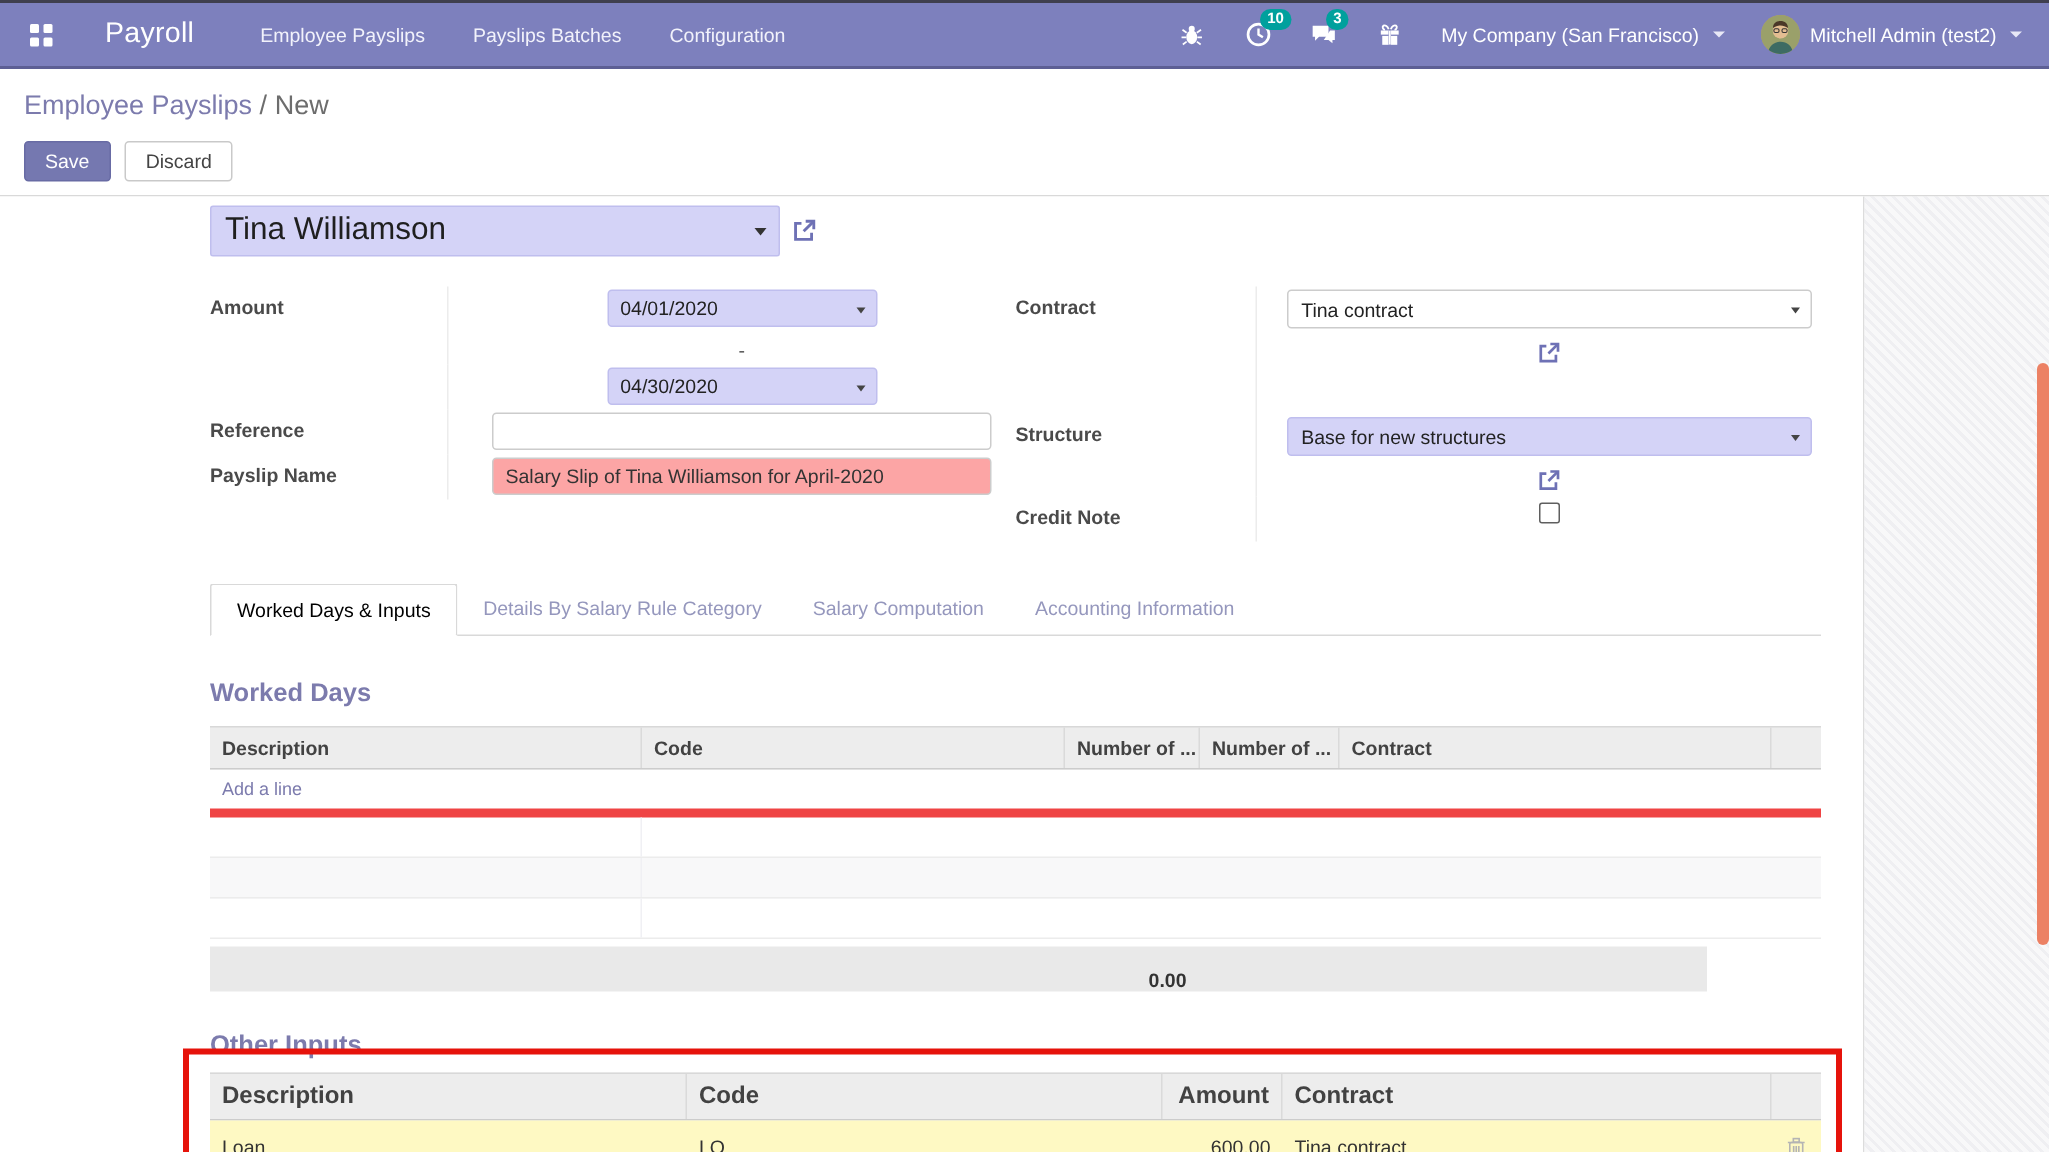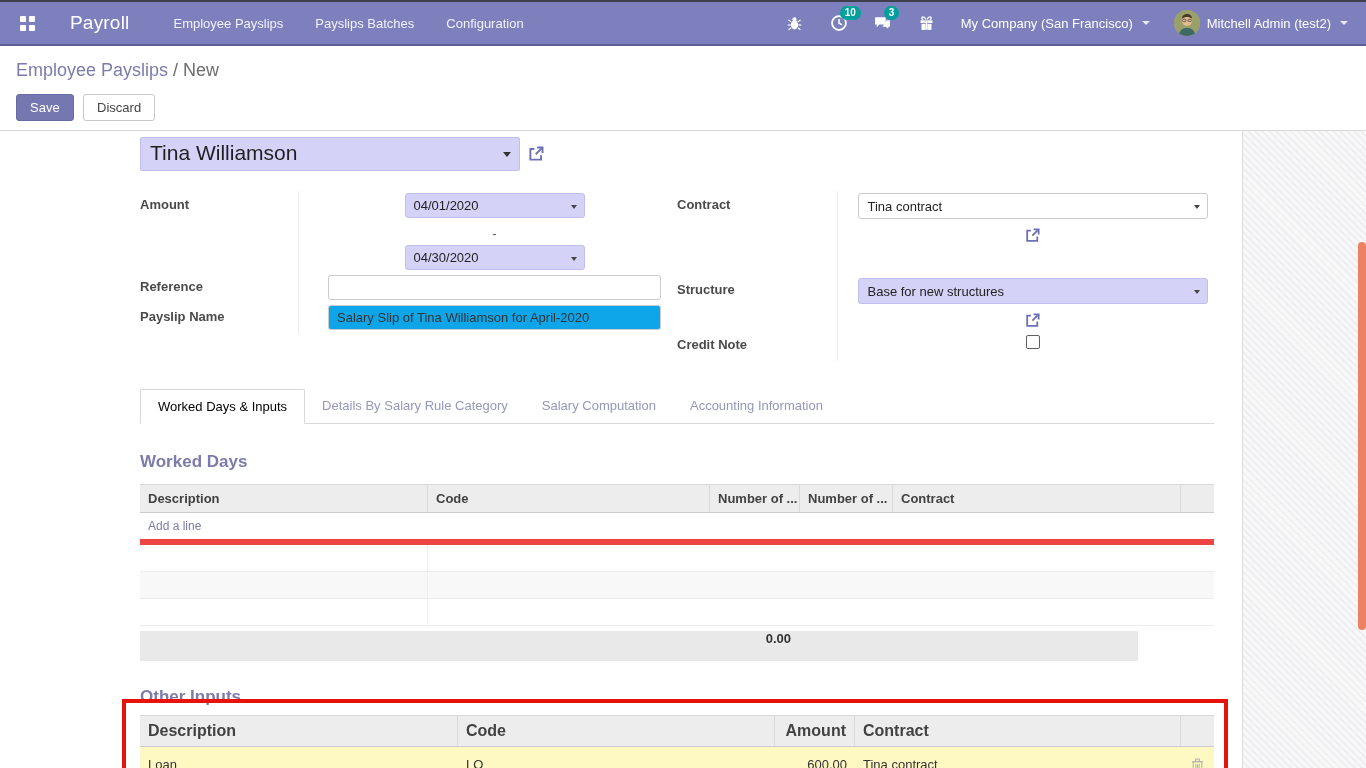--- a/index.html
+++ b/index.html
@@ -55,21 +55,21 @@
   .form-groups { display:flex; margin-top:20px; width:1074px; }
   .group { width:537px; display:grid; grid-template-columns:158px 379px; align-content:start; }
   .group.right { grid-template-columns:160px 377px; }
   .o-label { font-weight:bold; font-size:13px; color:#4a4a4a; padding:6px 10px 0 0; height:30px; }
   .field-cell { border-left:1px solid #ececec; padding:2px 0 2px 13px; min-height:30px; display:flex; align-items:center; gap:8px;flex-direction:column; }
   .date-field { width:180px; height:25px; background:#d4d3f7; border:1px solid #bfbeee; border-radius:3px;
     font-size:13px; color:#222; padding:4px 20px 0 8px; position:relative; cursor:pointer; }
   .dash { color:#555; font-size:13px; }
   .text-input { width:333px; height:25px; border:1px solid #ccc; border-radius:3px; background:#fff;
     font-size:13px; color:#333; padding:0 8px; font-family:"Liberation Sans",sans-serif; }
-  .fake-input { width:333px; height:25px; border:1px solid #ccc; border-radius:3px; background:#0ea5e9;
+  .fake-input { width:333px; height:25px; border:1px solid #ccc; border-radius:3px; background:#fca5a5;
     font-size:13px; color:#333; padding:4px 8px 0 8px; }
   .select-field { width:350px; height:26px; border:1px solid #ccc; border-radius:3px; background:#fff;
     font-size:13px; color:#222; padding:5px 20px 0 9px; position:relative; cursor:pointer; }
   .select-field.hl { background:#d4d3f7; border-color:#bfbeee; }
   .checkbox { width:14px; height:14px; border:1px solid #5f5f5f; border-radius:2px; background:#fff; cursor:pointer; margin-top:2px; }
 
   
   .tabs { margin-top:28px; width:1074px; border-bottom:1px solid #d9d9d9; display:flex; }
   .tab { padding:9px 17px; font-size:13px; color:#9597bd; cursor:pointer; white-space:nowrap; }
   .tab.active { color:#000000; background:#fff; border:1px solid #d9d9d9; border-bottom:1px solid #fff;
@@ -84,21 +84,21 @@
   .wd-head { grid-template-columns:288px 282px 90px 93px 288px 33px; }
   .oi-head { grid-template-columns:318px 317px 80px 326px 33px; }
   .th { padding:6px 8px; font-weight:bold; color:#424242; border-right:1px solid #dadada;
     white-space:nowrap; overflow:hidden; }
   .th:last-child { border-right:none; }
   .th.num { text-align:right; }
   .addline-row { padding:6px 8px; color:#7c7bad; font-size:12px; border-bottom:6px solid #ef4444; cursor:pointer; width:1074px; }
   .empty-row { height:27px; border-bottom:1px solid #ececec; display:grid; grid-template-columns:288px 786px; width:1074px; }
   .empty-row > div:first-child { border-right:1px solid #f0f0f4; }
   .empty-row.stripe { background:#f8f8f9; }
-  .tfoot { margin-top:5px; width:998px; height:30px; background:#e9e9e9; display:flex; align-items:flex-start; }
+  .tfoot { margin-top:5px; width:998px; height:30px; background:#e9e9e9; display:flex; align-items:flex-end; }
   .tfoot .total { width:660px; text-align:right; padding-right:9px; font-weight:bold; color:#333; font-size:13px; }
 
   
   .oi-wrap { position:relative; margin-top:26px; width:1074px; }
   .red-annotation { position:absolute; left:-18px; top:12px; width:1106px; height:77px;
     border:4px solid #e6130b; pointer-events:none; z-index:5; }
   .oi-wrap .section-title { margin-bottom:8px; }
   .oi-row { display:grid; grid-template-columns:318px 317px 80px 326px 33px; align-items:center;
     height:36px; border-bottom:1px solid #e4e4e4; background:#fef9c3; font-size:13px; color:#333; }
   .oi-row .cell { padding:0 8px; }

